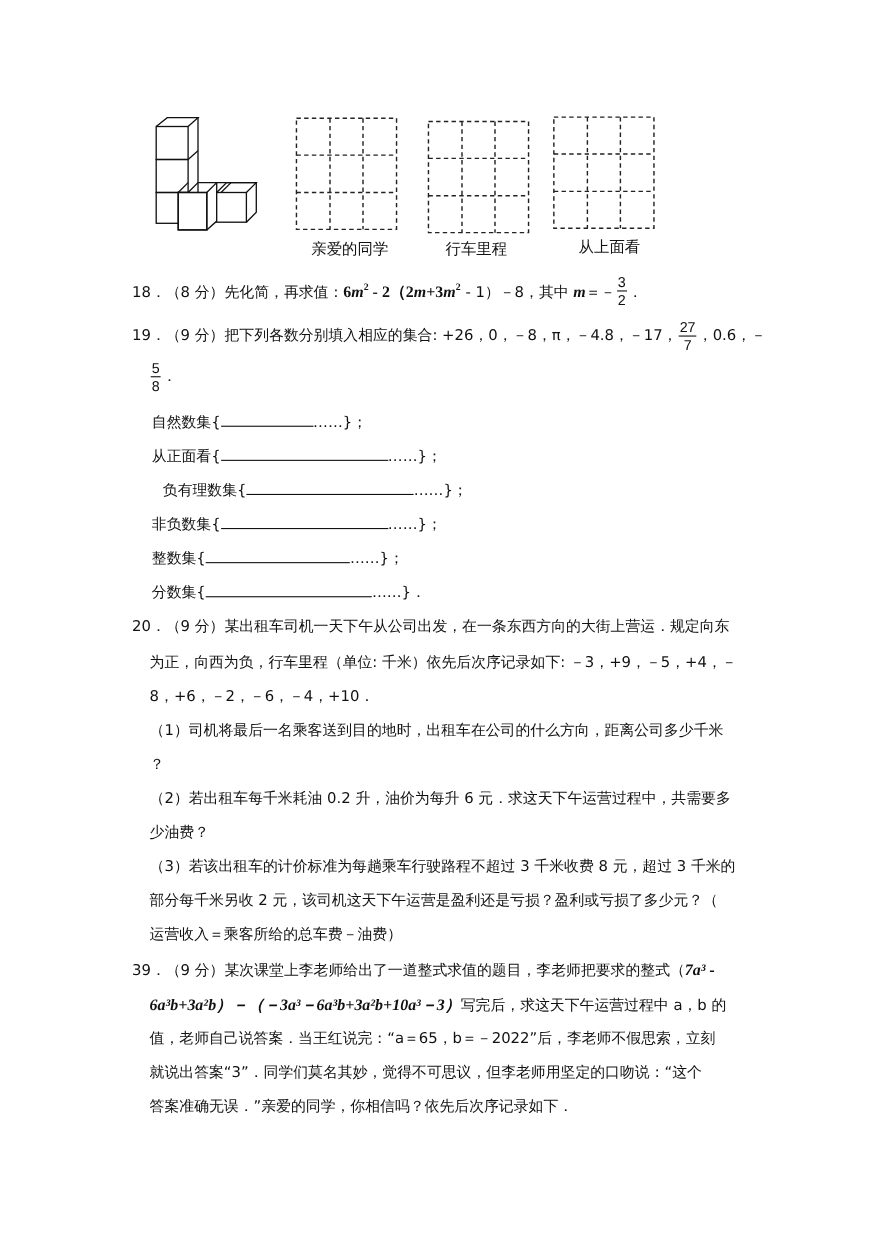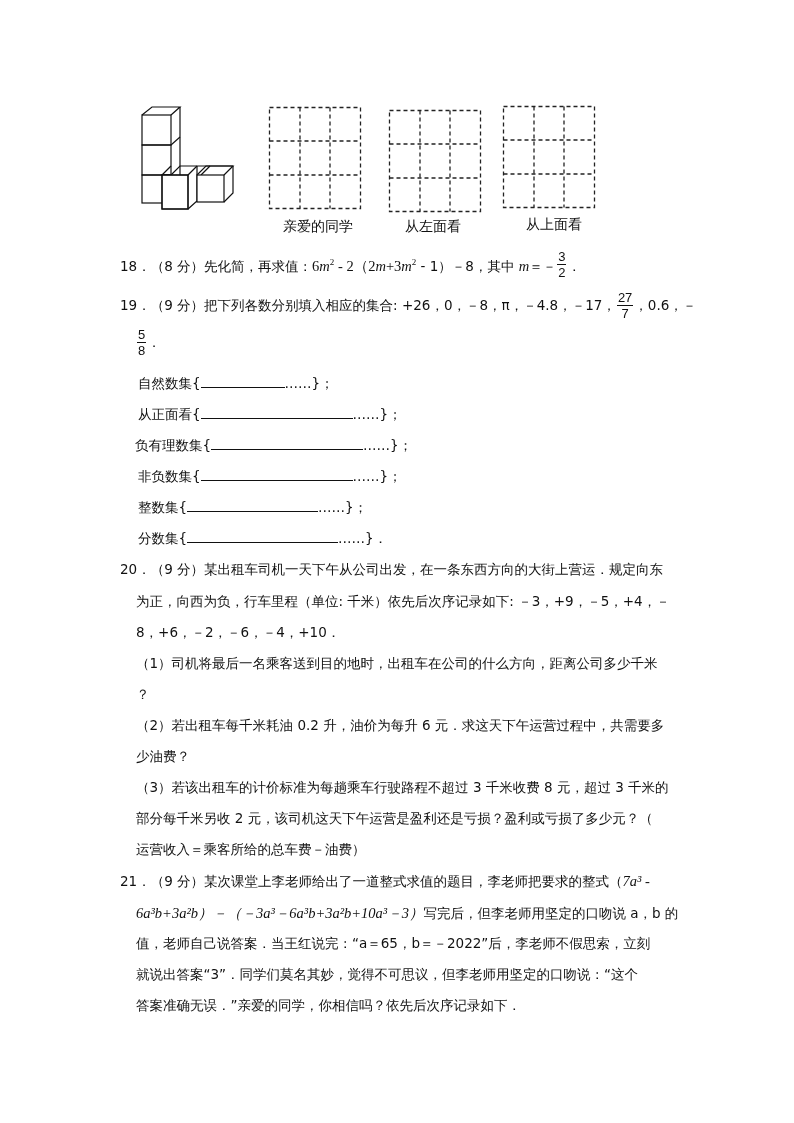--- a/index.html
+++ b/index.html
@@ -1,19 +1,19 @@
 <!DOCTYPE html>
 <html><head>
 <meta charset="utf-8">
 <style>
   html, body { margin: 0; padding: 0; background: #ffffff; }
   body { width: 794px; height: 1123px; position: relative; overflow: hidden;
          font-family: "DejaVu Sans", "Liberation Sans", sans-serif; color: #111; font-size: 13.5px; }
   .abs { position: absolute; white-space: nowrap; }
-  .math { font-family: "Liberation Serif", "DejaVu Serif", serif; font-size: 14.5px; }
+  .math { font-family: "Liberation Serif", "DejaVu Serif", serif; font-size: 14.5px; font-weight: bold; }
   .it { font-style: italic; }
   .frac { display: inline-block; vertical-align: middle; text-align: center; font-family: "Liberation Sans", sans-serif; font-size: 13px; line-height: 15px; margin: 0 1px; }
   .frac .num { display: block; border-bottom: 1px solid #111; padding: 0 1px; }
   .frac .den { display: block; padding: 0 1px; }
   .blank { display: inline-block; border-bottom: 1px solid #111; height: 12px; vertical-align: baseline; }
   .grid { position: absolute; }
   .caption { position: absolute; font-size: 14px; }
   sup { font-size: 9px; vertical-align: 6px; line-height: 0; }
 </style>
 </head>
@@ -58,21 +58,21 @@
 
 <svg class="grid" style="left:388px;top:109px;" width="95" height="105" viewBox="0 0 95 105">
   <g fill="none" stroke="#222" stroke-width="1.3" stroke-dasharray="4,3">
     <rect x="1.5" y="1.5" width="91" height="101"></rect>
     <line x1="32" y1="1.5" x2="32" y2="102.5"></line>
       <line x1="62" y1="1.5" x2="62" y2="102.5"></line>
     <line x1="1.5" y1="35" x2="92.5" y2="35"></line>
       <line x1="1.5" y1="69" x2="92.5" y2="69"></line>
   </g>
 </svg>
-<div class="caption" style="left:405px;top:218px;">从左面看</div>
+<div class="caption" style="left:405px;top:218px;">行车里程</div>
 
 <svg class="grid" style="left:502px;top:105px;" width="95" height="105" viewBox="0 0 95 105">
   <g fill="none" stroke="#222" stroke-width="1.3" stroke-dasharray="4,3">
     <rect x="1.5" y="1.5" width="91" height="101"></rect>
     <line x1="32" y1="1.5" x2="32" y2="102.5"></line>
       <line x1="62" y1="1.5" x2="62" y2="102.5"></line>
     <line x1="1.5" y1="35" x2="92.5" y2="35"></line>
       <line x1="1.5" y1="69" x2="92.5" y2="69"></line>
   </g>
 </svg>
@@ -84,34 +84,34 @@
 
 <div class="abs" style="left:120px;top:290px;">
   <span>19．</span><span>（9 分）</span><span>把下列各数分别填入相应的集合: +26，0，－8，π，－4.8，－17，</span><span class="frac"><span class="num">27</span><span class="den">7</span></span><span>，0.6，－</span>
 </div>
 <div class="abs" style="left:136px;top:327px;">
   <span class="frac"><span class="num">5</span><span class="den">8</span></span><span>．</span>
 </div>
 
 <div class="abs" style="left:138px;top:375px;"><span>自然数集{</span><span class="blank" style="width:84px;"></span><span>……}；</span></div>
 <div class="abs" style="left:138px;top:406px;"><span>从正面看{</span><span class="blank" style="width:152px;"></span><span>……}；</span></div>
-<div class="abs" style="left:135px;top:437px;"><span>负有理数集{</span><span class="blank" style="width:152px;"></span><span>……}；</span></div>
+<div class="abs" style="left:148px;top:437px;"><span>负有理数集{</span><span class="blank" style="width:152px;"></span><span>……}；</span></div>
 <div class="abs" style="left:138px;top:468px;"><span>非负数集{</span><span class="blank" style="width:152px;"></span><span>……}；</span></div>
 <div class="abs" style="left:138px;top:499px;"><span>整数集{</span><span class="blank" style="width:131px;"></span><span>……}；</span></div>
 <div class="abs" style="left:138px;top:530px;"><span>分数集{</span><span class="blank" style="width:151px;"></span><span>……}．</span></div>
 
 <div class="abs" style="left:120px;top:561px;"><span>20．</span><span>（9 分）</span><span>某出租车司机一天下午从公司出发，在一条东西方向的大街上营运．规定向东</span></div>
 <div class="abs" style="left:136px;top:593px;">为正，向西为负，行车里程（单位: 千米）依先后次序记录如下: －3，+9，－5，+4，－</div>
 <div class="abs" style="left:136px;top:624px;">8，+6，－2，－6，－4，+10．</div>
 
 <div class="abs" style="left:136px;top:655px;">（1）司机将最后一名乘客送到目的地时，出租车在公司的什么方向，距离公司多少千米</div>
 <div class="abs" style="left:136px;top:686px;">？</div>
 <div class="abs" style="left:136px;top:717px;">（2）若出租车每千米耗油 0.2 升，油价为每升 6 元．求这天下午运营过程中，共需要多</div>
 <div class="abs" style="left:136px;top:748px;">少油费？</div>
 <div class="abs" style="left:136px;top:779px;text-align:right;">（3）若该出租车的计价标准为每趟乘车行驶路程不超过 3 千米收费 8 元，超过 3 千米的</div>
 <div class="abs" style="left:136px;top:810px;">部分每千米另收 2 元，该司机这天下午运营是盈利还是亏损？盈利或亏损了多少元？（</div>
 <div class="abs" style="left:136px;top:841px;">运营收入＝乘客所给的总车费－油费）</div>
 
-<div class="abs" style="left:120px;top:873px;"><span>21．</span><span>（9 分）</span><span>某次课堂上李老师给出了一道整式求值的题目，李老师把要求的整式（</span><span class="math it">7a³ -</span></div>
-<div class="abs" style="left:136px;top:904px;"><span class="math it">6a³b+3a²b）－（－3a³－6a³b+3a²b+10a³－3）</span><span>写完后，但李老师用坚定的口吻说 a，b 的</span></div>
+<div class="abs" style="left:120px;top:873px;"><span>39．</span><span>（9 分）</span><span>某次课堂上李老师给出了一道整式求值的题目，李老师把要求的整式（</span><span class="math it">7a³ -</span></div>
+<div class="abs" style="left:136px;top:904px;"><span class="math it">6a³b+3a²b）－（－3a³－6a³b+3a²b+10a³－3）</span><span>写完后，求这天下午运营过程中 a，b 的</span></div>
 <div class="abs" style="left:136px;top:935px;">值，老师自己说答案．当王红说完：“a＝65，b＝－2022”后，李老师不假思索，立刻</div>
 <div class="abs" style="left:136px;top:966px;">就说出答案“3”．同学们莫名其妙，觉得不可思议，但李老师用坚定的口吻说：“这个</div>
 <div class="abs" style="left:136px;top:997px;">答案准确无误．”亲爱的同学，你相信吗？依先后次序记录如下．</div>
 
 </body></html>

